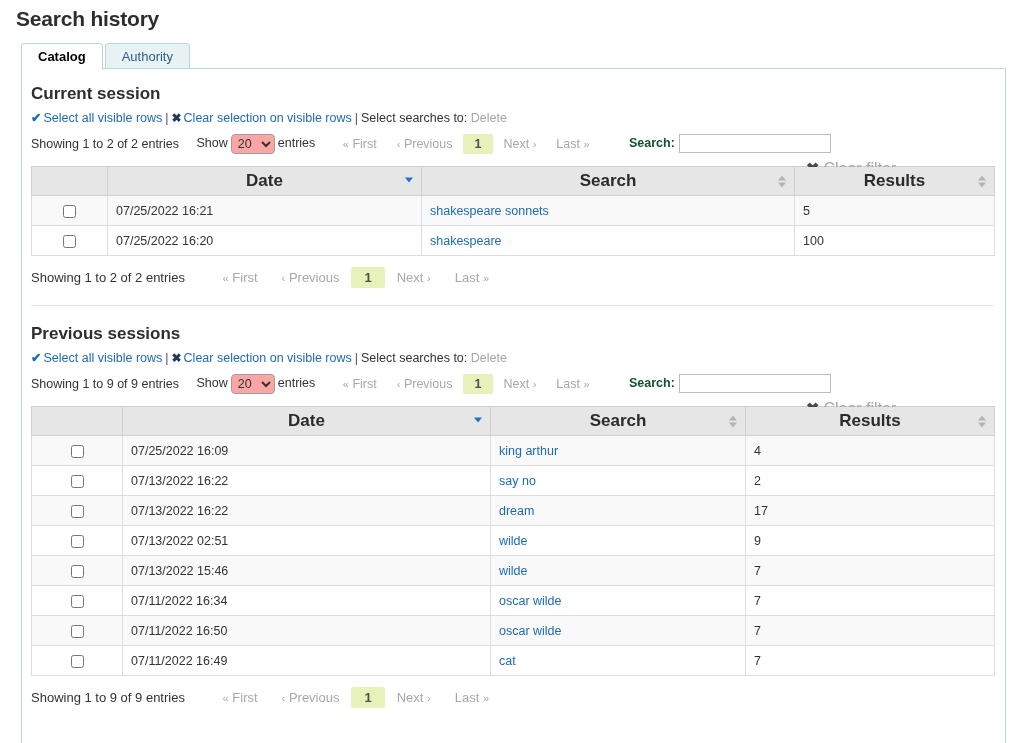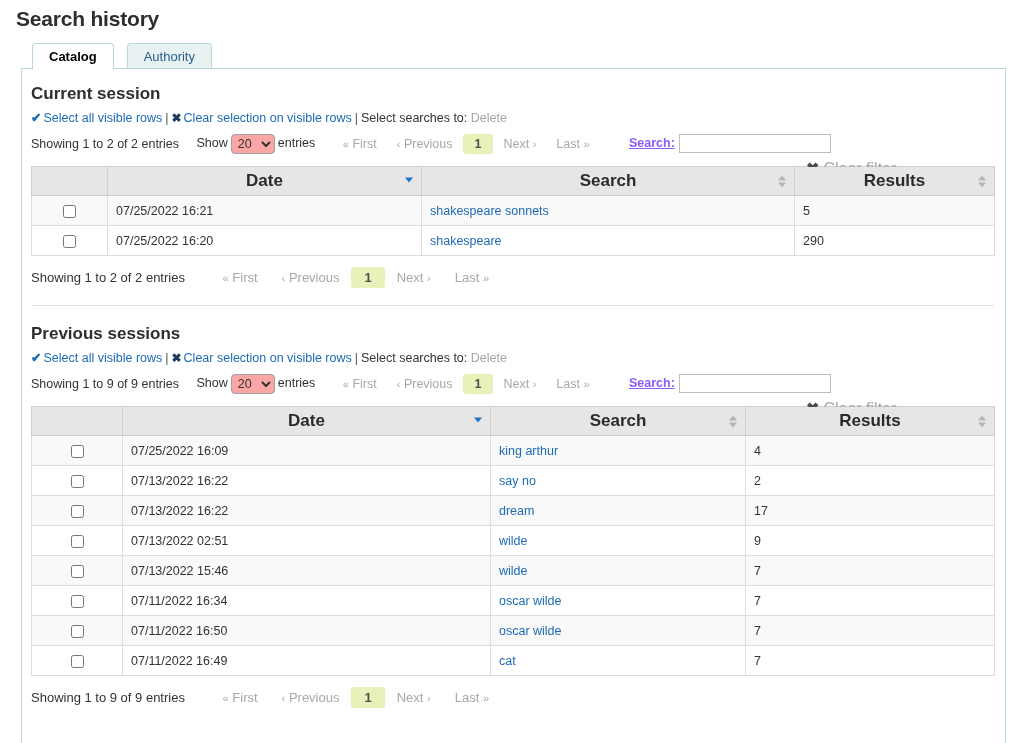--- a/index.html
+++ b/index.html
@@ -43,21 +43,20 @@
     line-height: 26px;
     padding: 0 16px;
     margin-right: 2px;
     border: 1px solid #b9d8d9;
     border-bottom: none;
     border-radius: 4px 4px 0 0;
     font-size: 13px;
     cursor: pointer;
     background: #e8f2f2;
     color: #0000ee;
-    margin-left: 11px;
   }
   .tab a { color: #2c5d8f; text-decoration: none; }
   .tab.active {
     background: #ffffff;
     color: #000000;
     font-weight: bold;
     z-index: 3;
   }
 
   
@@ -143,21 +142,21 @@
   }
   .chev { font-size: 11px; }
 
   .dt-filter {
     position: absolute;
     left: 598px;
     top: 0;
     font-size: 12.5px;
     color: #333;
   }
-  .dt-filter label { font-weight: bold; color: #8b5cf6; text-decoration: underline; }
+  .dt-filter label { font-weight: bold; color: #14532d; }
   .dt-filter input {
     font-family: "Liberation Sans", sans-serif;
     font-size: 12.5px;
     width: 152px;
     height: 19px;
     margin-left: 4px;
     padding: 1px 3px;
     border: 1px solid #bdbdbd;
     background: #fff;
     vertical-align: middle;
@@ -333,21 +332,21 @@
           <tr class="odd">
             <td class="cb-cell"><input type="checkbox" class="row-cb" style=""></td>
             <td>07/25/2022 16:21</td>
             <td><a href="#">shakespeare sonnets</a></td>
             <td>5</td>
           </tr>
           <tr class="even">
             <td class="cb-cell"><input type="checkbox" class="row-cb" style=""></td>
             <td>07/25/2022 16:20</td>
             <td><a href="#">shakespeare</a></td>
-            <td>290</td>
+            <td>100</td>
           </tr>
         </tbody>
       </table>
 
       <div class="dt-bottom">
         <span class="dt-info-bot">Showing 1 to 2 of 2 entries</span>
         <span class="paging">
           <span class="pg"><span class="chev">«</span> <span>First</span></span><span class="pg"><span class="chev">‹</span> <span>Previous</span></span><span class="pg num">1</span><span class="pg"><span>Next</span> <span class="chev">›</span></span><span class="pg"><span>Last</span> <span class="chev">»</span></span>
         </span>
       </div>

